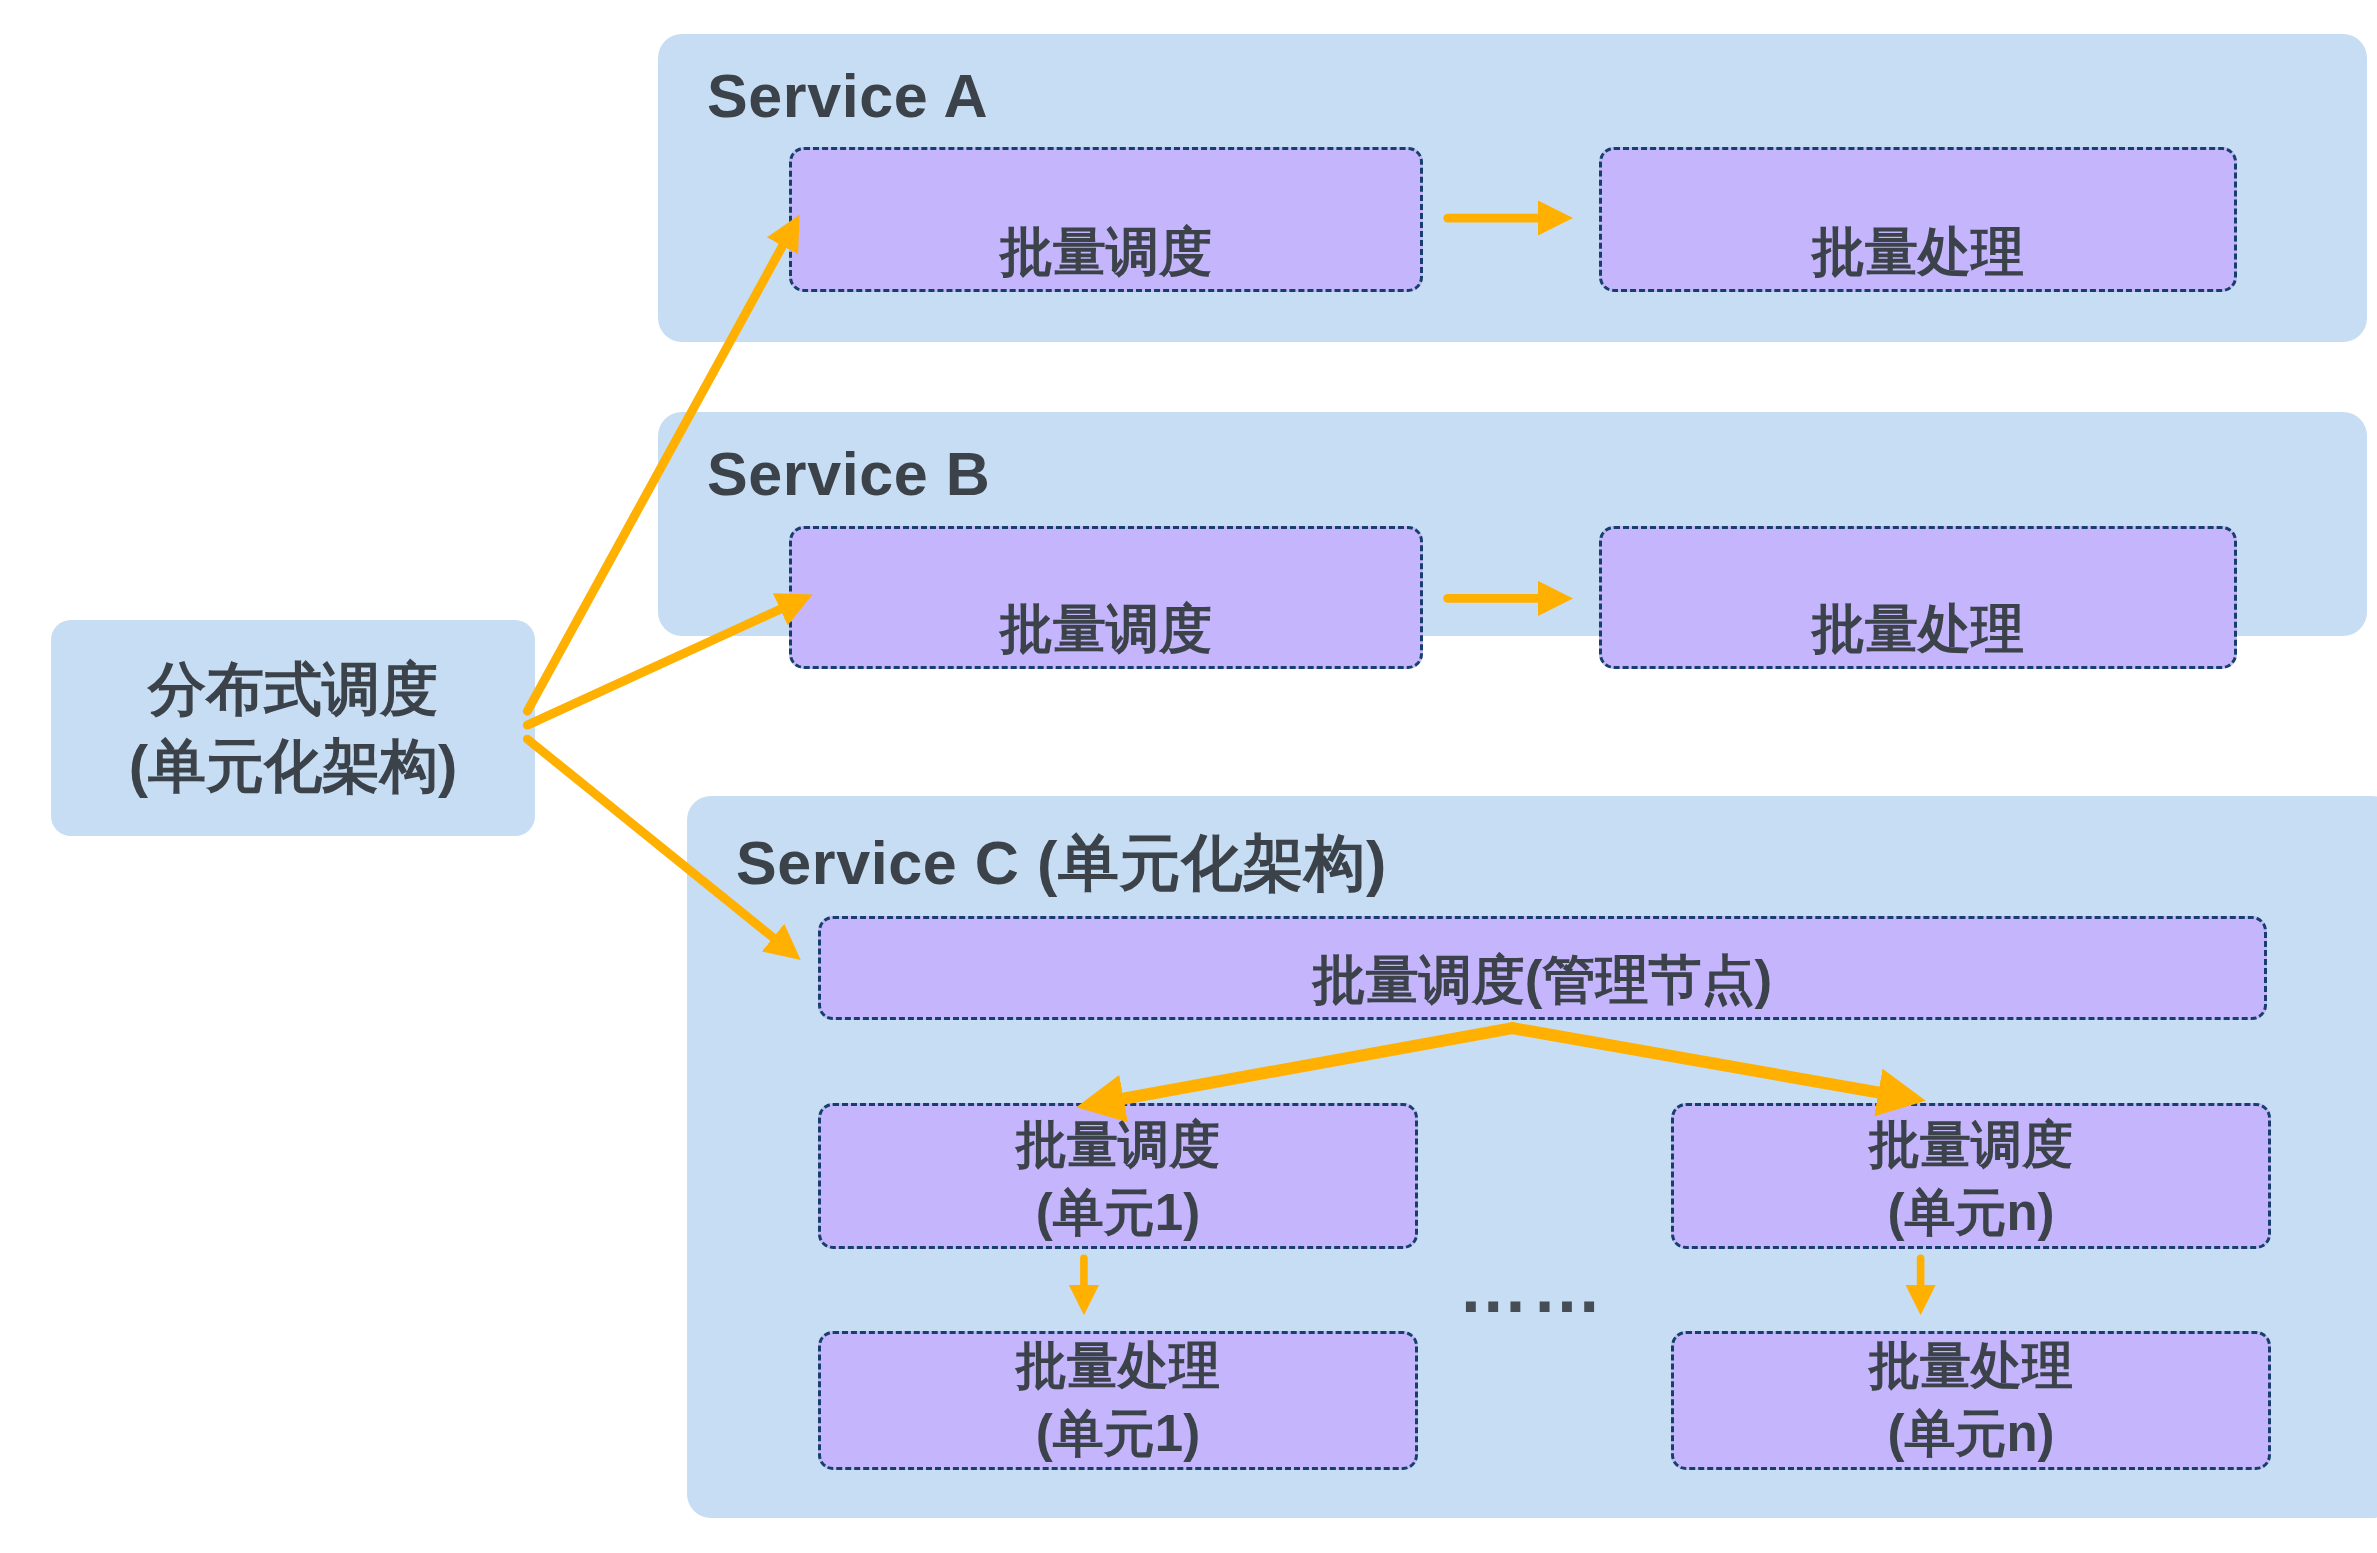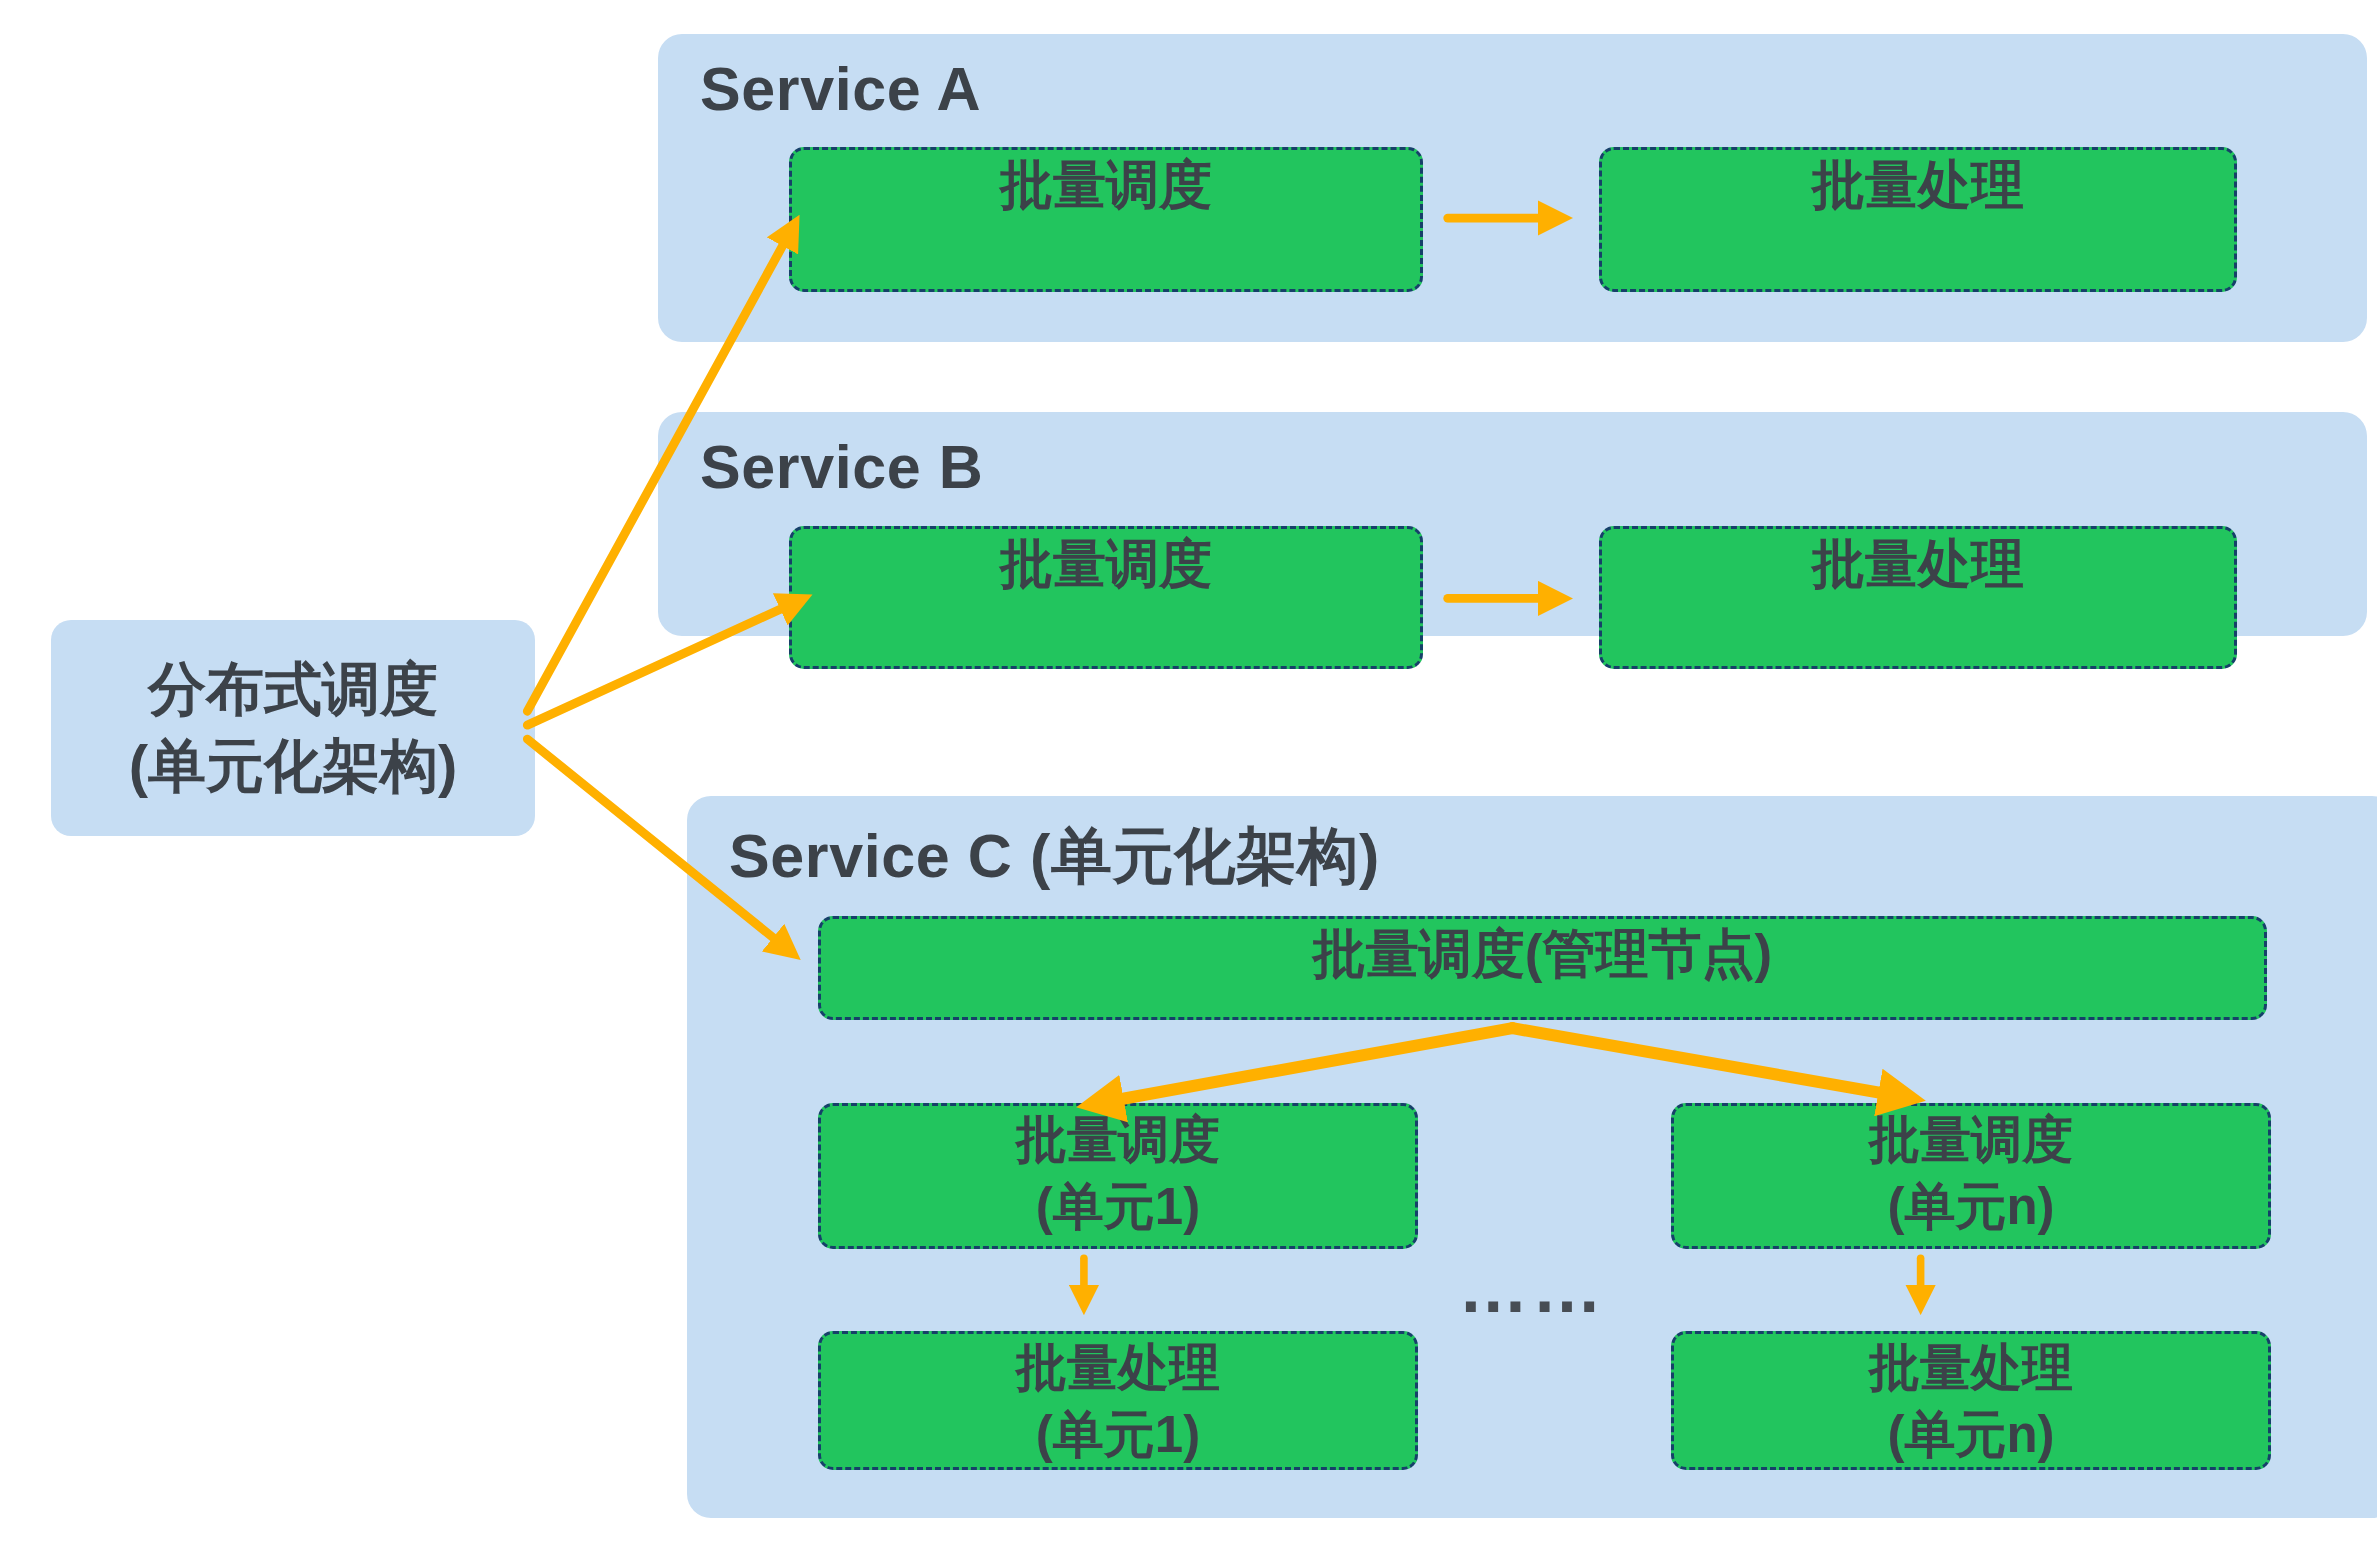--- a/index.html
+++ b/index.html
@@ -15,37 +15,37 @@
   }
   .panel {
     position: absolute;
     background: #C6DDF3;
     border-radius: 24px;
   }
   .panel-title {
     position: absolute;
     left: 41px;
     top: 19px;
-    margin: 1px;
+    margin: 8px;
     font-size: 61px;
     font-weight: 700;
     color: #3C4249;
     letter-spacing: 0.6px;
     white-space: nowrap;
   }
   .node {
     position: absolute;
-    background: #22c55e;
+    background: #c4b5fd;
     border: 3.8px dashed #164069;
     border-radius: 15px;
     box-sizing: border-box;
     display: flex;
     flex-direction: column;
     align-items: center;
-    justify-content: flex-start;
+    justify-content: flex-end;
     text-align: center;
     color: #3C4249;
     font-weight: 700;
   }
   .node.single { font-size: 53px; }
   .node.double { font-size: 51px; line-height: 1.32; }
   .central-box {
     position: absolute;
     left: 39px; top: 620px;
     width: 484px; height: 216px;

